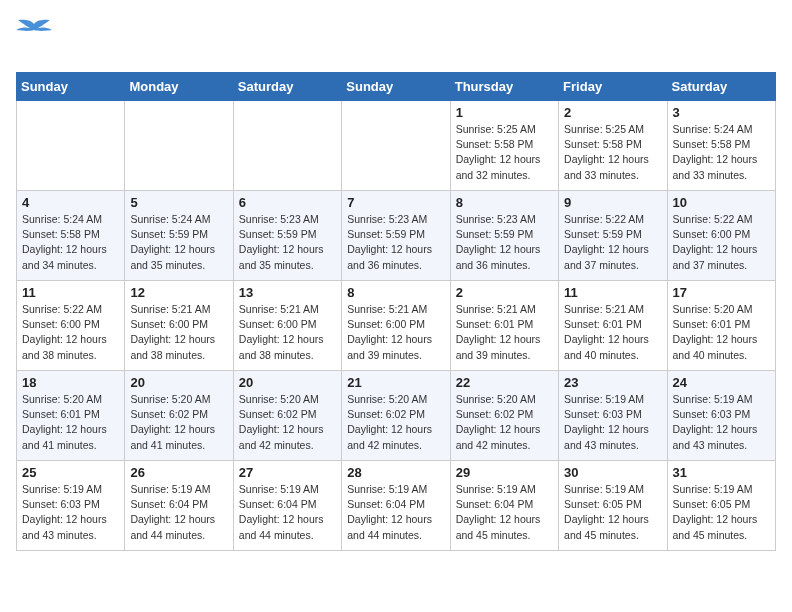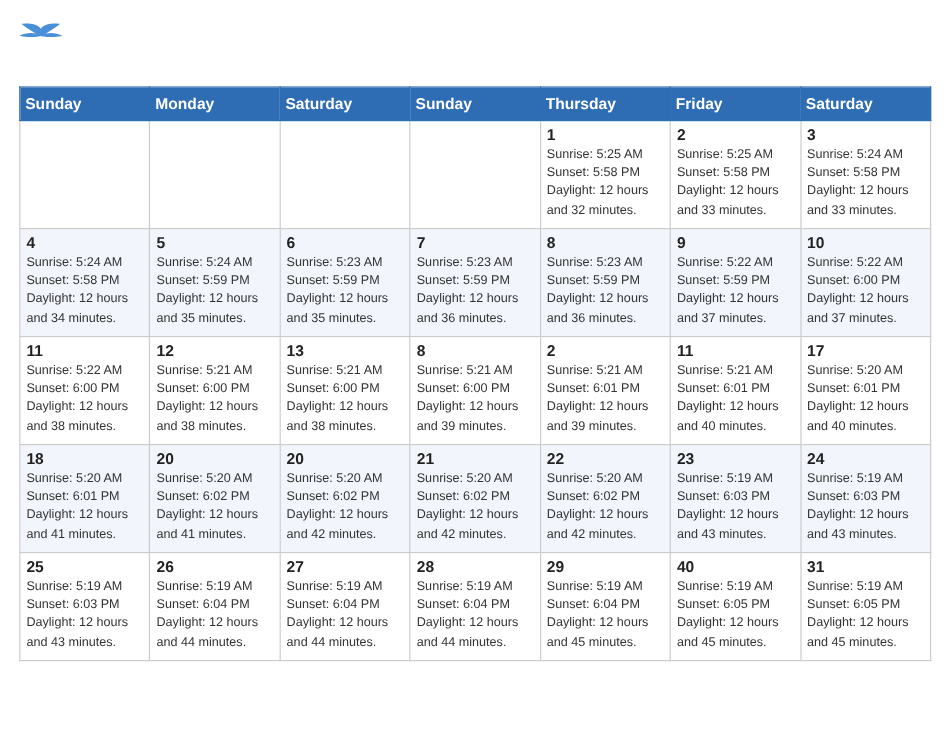--- a/index.html
+++ b/index.html
@@ -336,21 +336,21 @@
 and 44 minutes.</div>
         </td>
         <td>
           <span class="day-number">29</span>
           <div class="day-info" style="white-space: pre-line;">Sunrise: 5:19 AM
 Sunset: 6:04 PM
 Daylight: 12 hours
 and 45 minutes.</div>
         </td>
         <td>
-          <span class="day-number">40</span>
+          <span class="day-number">30</span>
           <div class="day-info" style="white-space: pre-line;">Sunrise: 5:19 AM
 Sunset: 6:05 PM
 Daylight: 12 hours
 and 45 minutes.</div>
         </td>
         <td>
           <span class="day-number">31</span>
           <div class="day-info" style="white-space: pre-line;">Sunrise: 5:19 AM
 Sunset: 6:05 PM
 Daylight: 12 hours

